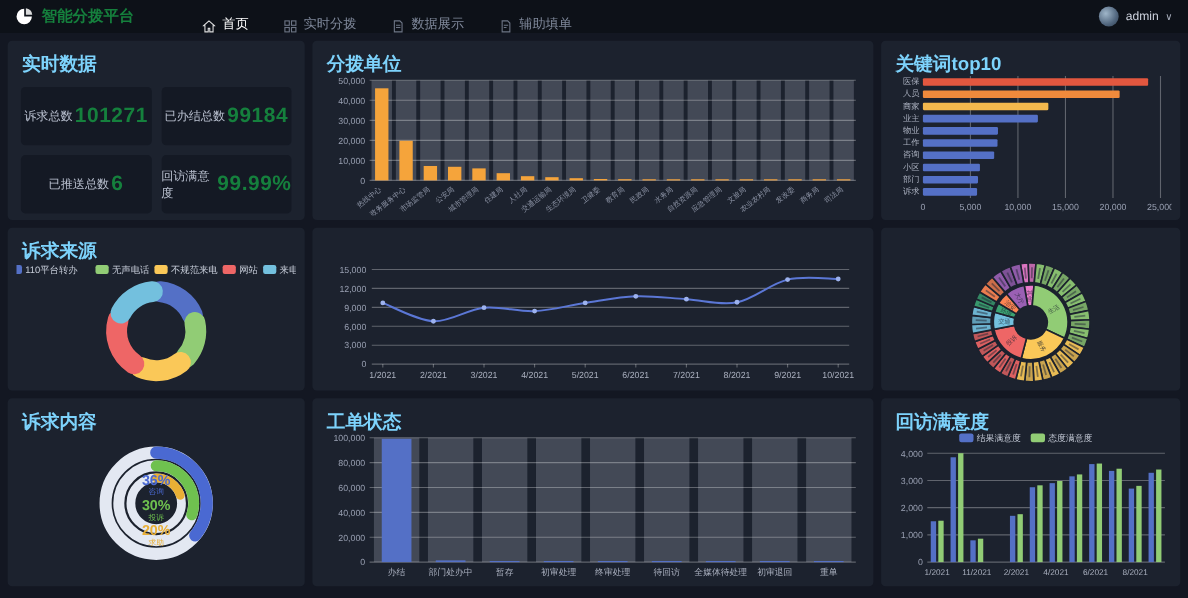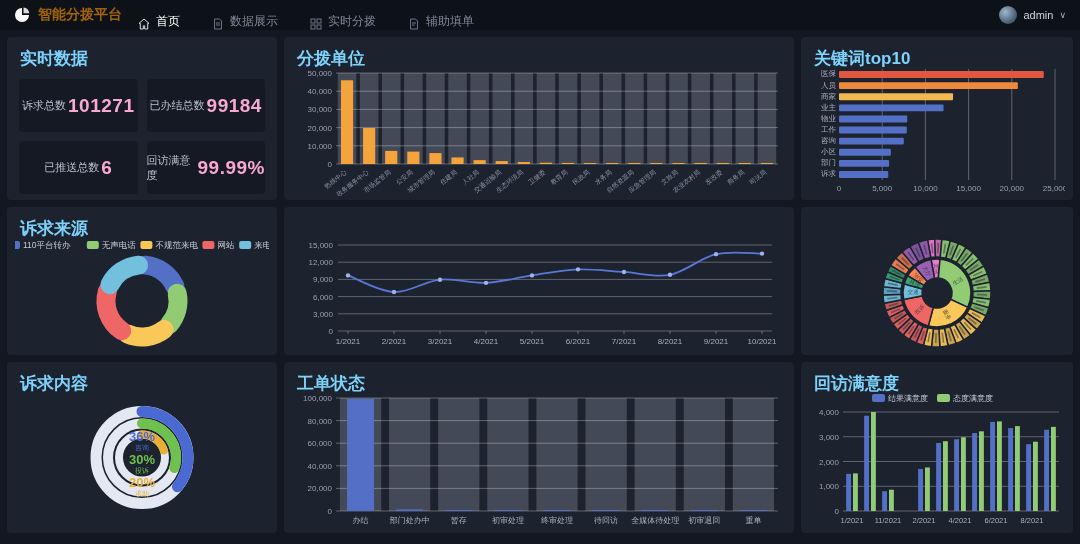--- a/index.html
+++ b/index.html
@@ -3,40 +3,40 @@
 <meta charset="utf-8">
 <style>
   html,body{margin:0;padding:0;}
   body{
     width:1080px;height:544px;overflow:hidden;
     background:#131722;color:#dfe3ec;
     font-family:"Liberation Sans","DejaVu Sans",sans-serif;
   }
   
   .nav{height:30px;background:#0d1118;display:flex;align-items:center;padding:0 14px;}
-  .brand{display:flex;align-items:center;gap:8px;font-weight:bold;font-size:14px;color:#a16207;}
+  .brand{display:flex;align-items:center;gap:8px;font-weight:bold;font-size:14px;color:#15803d;margin-right:46px;}
   .nav-item{display:flex;align-items:flex-end;gap:6px;font-size:12px;color:#7e8799;padding:0 16px;height:30px;cursor:pointer;}
   .nav-item.active{color:#ffffff;}
   .nav-item svg{opacity:.85;}
   .nav-right{margin-left:auto;display:flex;align-items:center;gap:6px;font-size:11px;color:#cfd4df;cursor:pointer;padding-left:12px;}
   .avatar{width:18px;height:18px;border-radius:50%;
     background:radial-gradient(circle at 35% 35%,#9fb6c9,#51667e 60%,#2e3c4e);}
   .caret{font-size:9px;color:#aab0be;}
   
   .grid{display:grid;grid-template-columns:270px 1fr 272px;grid-template-rows:163px 148px 171px;
     gap:7px;padding:7px;}
   .panel{background:#1c222e;border-radius:4px;position:relative;overflow:hidden;}
   .panel h3{margin:0;padding:10px 13px 0;font-size:17px;font-weight:bold;color:#7dd3fc;}
   .chart{position:absolute;left:8px;right:8px;top:28px;bottom:4px;}
   
   .cards{display:grid;grid-template-columns:1fr 1fr;gap:9px;padding:9px 12px 0;}
   .card{background:#141924;border-radius:4px;height:53px;display:flex;flex-direction:row;
     align-items:center;justify-content:center;gap:2px;}
   .card .lbl{font-size:11px;color:#bac1d0;}
-  .card .val{font-size:19px;font-weight:bold;color:#f9a8d4;letter-spacing:.5px;}
+  .card .val{font-size:19px;font-weight:bold;color:#15803d;letter-spacing:.5px;}
   svg text{font-family:"Liberation Sans","DejaVu Sans",sans-serif;}
 </style>
 </head>
 <body>
 
 <header class="nav">
   <div class="brand">
     <span style="display:flex">
       <svg width="16" height="16" viewBox="0 0 16 16">
           <path d="M8 1a7 7 0 1 0 7 7H8z" fill="#fff"></path>
@@ -49,38 +49,38 @@
     <span style="display:flex">
       <svg width="12" height="12" viewBox="0 0 12 12">
           <path d="M6 1 1 5.4h1.3V11h3V7.8h1.4V11h3V5.4H11z" fill="none" stroke="#fff" stroke-width="1"></path>
         </svg>
     </span>
     <span>首页</span>
   </div>
   <div class="nav-item">
     <span style="display:flex">
       <svg width="12" height="12" viewBox="0 0 12 12">
-          <path d="M2.5 1h5l2 2v8h-7z" fill="none" stroke="#7e8799" stroke-width="1"></path>
-          <path d="M4 5h4M4 7h4" stroke="#7e8799" stroke-width="1"></path>
-        </svg>
-    </span>
-    <span>数据展示</span>
-  </div>
-  <div class="nav-item">
-    <span style="display:flex">
-      <svg width="12" height="12" viewBox="0 0 12 12">
           <g fill="none" stroke="#7e8799" stroke-width="1">
             <rect x="1" y="1" width="4" height="4"></rect>
             <rect x="7" y="1" width="4" height="4"></rect>
             <rect x="1" y="7" width="4" height="4"></rect>
             <rect x="7" y="7" width="4" height="4"></rect>
           </g>
         </svg>
     </span>
     <span>实时分拨</span>
+  </div>
+  <div class="nav-item">
+    <span style="display:flex">
+      <svg width="12" height="12" viewBox="0 0 12 12">
+          <path d="M2.5 1h5l2 2v8h-7z" fill="none" stroke="#7e8799" stroke-width="1"></path>
+          <path d="M4 5h4M4 7h4" stroke="#7e8799" stroke-width="1"></path>
+        </svg>
+    </span>
+    <span>数据展示</span>
   </div>
   <div class="nav-item">
     <span style="display:flex">
       <svg width="12" height="12" viewBox="0 0 12 12">
           <path d="M2.5 1h5l2 2v8h-7z" fill="none" stroke="#7e8799" stroke-width="1"></path>
           <path d="M4 5h4M4 7h2.5" stroke="#7e8799" stroke-width="1"></path>
         </svg>
     </span>
     <span>辅助填单</span>
   </div>

